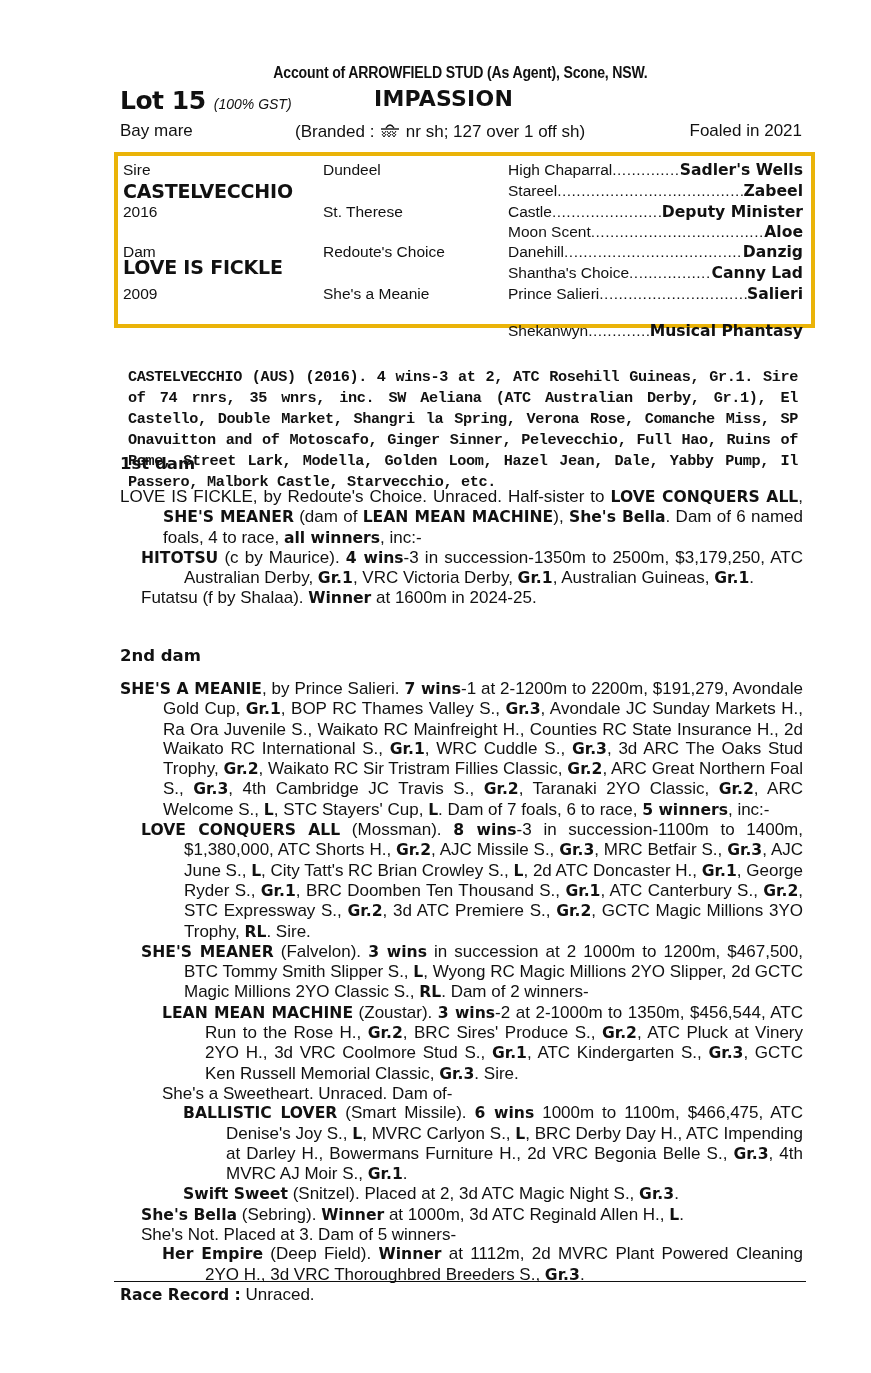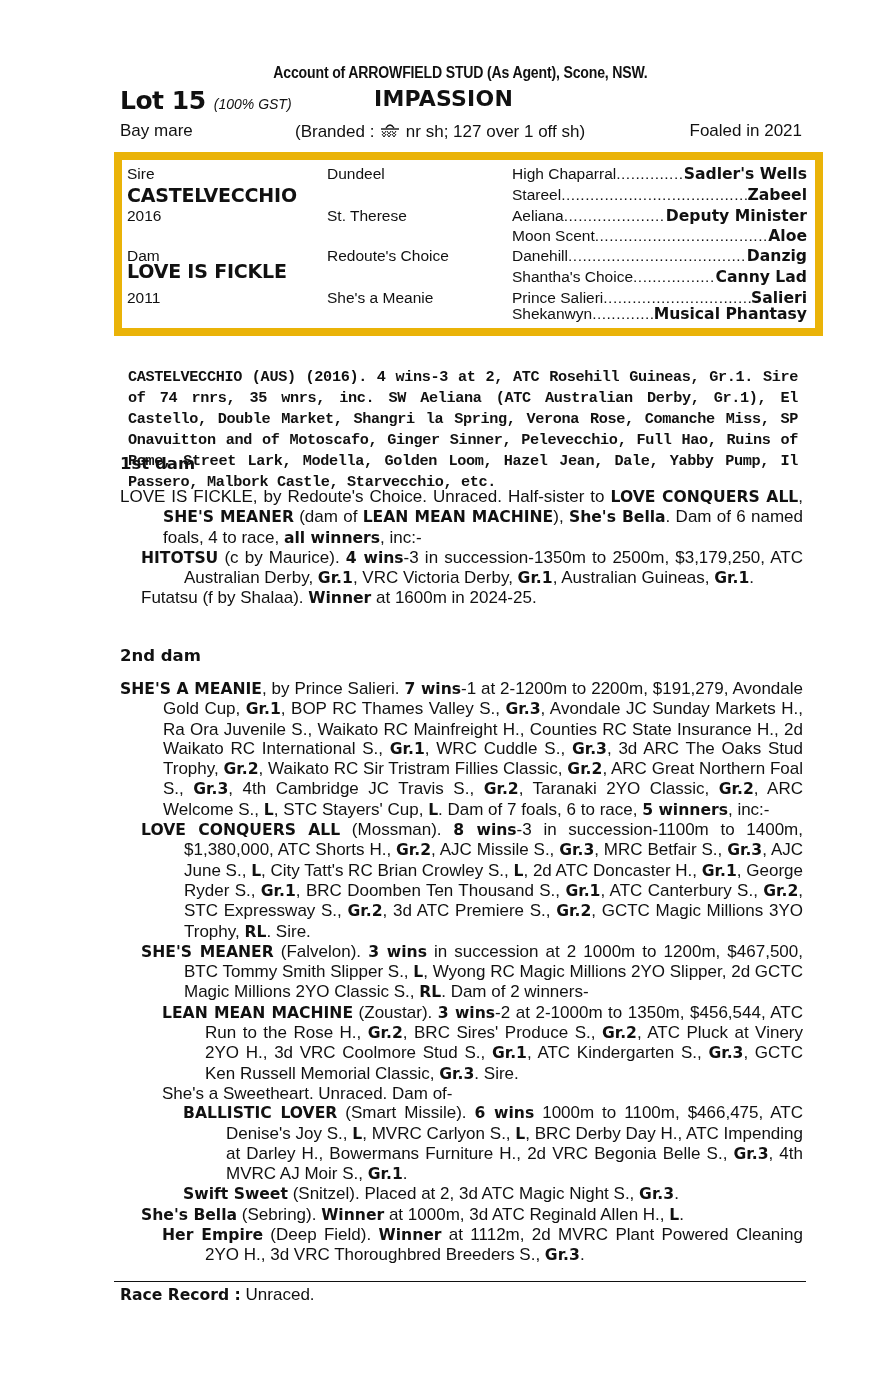--- a/index.html
+++ b/index.html
@@ -10,21 +10,21 @@
   .lotline { position:absolute; top:86px; left:120px; width:690px; height:30px; }
   .lot { position:absolute; left:0; top:0; font-weight:900; font-size:25px; font-family:"DejaVu Sans", sans-serif; letter-spacing:-0.5px; }
   .lot .gst { font-weight:normal; font-size:14px; font-family:"Liberation Sans", sans-serif; letter-spacing:0;font-style:italic; }
   .horse-name { position:absolute; left:254px; top:0; font-weight:900; font-size:22px; font-family:"DejaVu Sans", sans-serif; letter-spacing:0.2px; }
   .subline { position:absolute; top:121px; left:120px; width:682px; height:22px; font-size:17px; }
   .sex { position:absolute; left:0; top:0; }
   .brand { position:absolute; left:175px; top:0; }
   .foaled { position:absolute; right:0; top:0; }
   .brand-glyph { display:inline-block; width:22px; height:18px; vertical-align:-2px; }
 
-  .ped { position:absolute; left:114px; top:152px; width:693px; height:168px; border:8px solid #eab308; }
+  .ped { position:absolute; left:114px; top:152px; width:693px; height:168px; border:4px solid #eab308; }
   .ped .cell { position:absolute; font-size:15.5px; white-space:nowrap; }
   .ped .bigname { font-weight:900; font-size:19px; font-family:"DejaVu Sans", sans-serif; letter-spacing:-0.2px; }
   .gp { position:absolute; left:390px; width:295px; font-size:15.5px; display:flex; white-space:nowrap; }
   .gp .a { flex:0 0 auto; }
   .gp .dots { flex:1 1 auto; overflow:hidden; }
   .gp .dots::before { content:"................................................................................................................................"; letter-spacing:0.5px; }
   .gp .b { flex:0 0 auto; }
 
   .sire-para { position:absolute; left:128px; top:331px; width:670px; font-family:Liberation Mono, monospace; font-weight:900; font-size:15.2px; line-height:21px; text-align:justify; letter-spacing:-0.35px;margin-top:36px; }
 
@@ -87,52 +87,52 @@
       <span class="a">High Chaparral</span>
         <span class="dots"></span>
         <span class="b">Sadler's Wells</span>
     </div>
     <div class="gp" style="top:26px;">
       <span class="a">Stareel</span>
         <span class="dots"></span>
         <span class="b">Zabeel</span>
     </div>
     <div class="gp" style="top:47px;">
-      <span class="a">Aeliana</span>
+      <span class="a">Castle</span>
         <span class="dots"></span>
         <span class="b">Deputy Minister</span>
     </div>
     <div class="gp" style="top:67px;">
       <span class="a">Moon Scent</span>
         <span class="dots"></span>
         <span class="b">Aloe</span>
     </div>
 
     <div class="cell" style="left:5px; top:87px;">Dam</div>
     <div class="cell bigname" style="left:5px; top:100px;">LOVE IS FICKLE</div>
-    <div class="cell" style="left:5px; top:129px;">2011</div>
+    <div class="cell" style="left:5px; top:129px;">2009</div>
     <div class="cell" style="left:205px; top:87px;">Redoute's Choice</div>
     <div class="cell" style="left:205px; top:129px;">She's a Meanie</div>
 
     <div class="gp" style="top:87px;">
       <span class="a">Danehill</span>
         <span class="dots"></span>
         <span class="b">Danzig</span>
     </div>
     <div class="gp" style="top:108px;">
       <span class="a">Shantha's Choice</span>
         <span class="dots"></span>
         <span class="b">Canny Lad</span>
     </div>
     <div class="gp" style="top:129px;">
       <span class="a">Prince Salieri</span>
         <span class="dots"></span>
         <span class="b">Salieri</span>
     </div>
-    <div class="gp" style="top:145px;justify-content:flex-end;">
+    <div class="gp" style="top:166px;justify-content:flex-end;">
       <span class="a">Shekanwyn</span>
         <span class="dots"></span>
         <span class="b">Musical Phantasy</span>
     </div>
   </div>
 
   <div class="sire-para">CASTELVECCHIO (AUS) (2016). 4 wins-3 at 2, ATC Rosehill Guineas, Gr.1. Sire of 74 rnrs, 35 wnrs, inc. SW Aeliana (ATC Australian Derby, Gr.1), El Castello, Double Market, Shangri la Spring, Verona Rose, Comanche Miss, SP Onavuitton and of Motoscafo, Ginger Sinner, Pelevecchio, Full Hao, Ruins of Rome, Street Lark, Modella, Golden Loom, Hazel Jean, Dale, Yabby Pump, Il Passero, Malbork Castle, Starvecchio, etc.</div>
 
   <div class="section" style="top:454px;">
     <div class="sec-title">1st dam</div>
@@ -147,20 +147,21 @@
     <div class="sec-title">2nd dam</div>
     <div id="second-dam-entries">
         <div class="entry l0"><span class="b">SHE'S A MEANIE</span><span>, by Prince Salieri. </span><span class="b">7 wins</span><span>-1 at 2-1200m to 2200m, $191,279, Avondale Gold Cup, </span><span class="b">Gr.1</span><span>, BOP RC Thames Valley S., </span><span class="b">Gr.3</span><span>, Avondale JC Sunday Markets H., Ra Ora Juvenile S., Waikato RC Mainfreight H., Counties RC State Insurance H., 2d Waikato RC International S., </span><span class="b">Gr.1</span><span>, WRC Cuddle S., </span><span class="b">Gr.3</span><span>, 3d ARC The Oaks Stud Trophy, </span><span class="b">Gr.2</span><span>, Waikato RC Sir Tristram Fillies Classic, </span><span class="b">Gr.2</span><span>, ARC Great Northern Foal S., </span><span class="b">Gr.3</span><span>, 4th Cambridge JC Travis S., </span><span class="b">Gr.2</span><span>, Taranaki 2YO Classic, </span><span class="b">Gr.2</span><span>, ARC Welcome S., </span><span class="b">L</span><span>, STC Stayers' Cup, </span><span class="b">L</span><span>. Dam of 7 foals, 6 to race, </span><span class="b">5 winners</span><span>, inc:-</span></div>
         <div class="entry l1"><span class="b">LOVE CONQUERS ALL</span><span> (Mossman). </span><span class="b">8 wins</span><span>-3 in succession-1100m to 1400m, $1,380,000, ATC Shorts H., </span><span class="b">Gr.2</span><span>, AJC Missile S., </span><span class="b">Gr.3</span><span>, MRC Betfair S., </span><span class="b">Gr.3</span><span>, AJC June S., </span><span class="b">L</span><span>, City Tatt's RC Brian Crowley S., </span><span class="b">L</span><span>, 2d ATC Doncaster H., </span><span class="b">Gr.1</span><span>, George Ryder S., </span><span class="b">Gr.1</span><span>, BRC Doomben Ten Thousand S., </span><span class="b">Gr.1</span><span>, ATC Canterbury S., </span><span class="b">Gr.2</span><span>, STC Expressway S., </span><span class="b">Gr.2</span><span>, 3d ATC Premiere S., </span><span class="b">Gr.2</span><span>, GCTC Magic Millions 3YO Trophy, </span><span class="b">RL</span><span>. Sire.</span></div>
         <div class="entry l1"><span class="b">SHE'S MEANER</span><span> (Falvelon). </span><span class="b">3 wins</span><span> in succession at 2 1000m to 1200m, $467,500, BTC Tommy Smith Slipper S., </span><span class="b">L</span><span>, Wyong RC Magic Millions 2YO Slipper, 2d GCTC Magic Millions 2YO Classic S., </span><span class="b">RL</span><span>. Dam of 2 winners-</span></div>
         <div class="entry l2"><span class="b">LEAN MEAN MACHINE</span><span> (Zoustar). </span><span class="b">3 wins</span><span>-2 at 2-1000m to 1350m, $456,544, ATC Run to the Rose H., </span><span class="b">Gr.2</span><span>, BRC Sires' Produce S., </span><span class="b">Gr.2</span><span>, ATC Pluck at Vinery 2YO H., 3d VRC Coolmore Stud S., </span><span class="b">Gr.1</span><span>, ATC Kindergarten S., </span><span class="b">Gr.3</span><span>, GCTC Ken Russell Memorial Classic, </span><span class="b">Gr.3</span><span>. Sire.</span></div>
         <div class="entry l2"><span>She's a Sweetheart. Unraced. Dam of-</span></div>
         <div class="entry l3"><span class="b">BALLISTIC LOVER</span><span> (Smart Missile). </span><span class="b">6 wins</span><span> 1000m to 1100m, $466,475, ATC Denise's Joy S., </span><span class="b">L</span><span>, MVRC Carlyon S., </span><span class="b">L</span><span>, BRC Derby Day H., ATC Impending at Darley H., Bowermans Furniture H., 2d VRC Begonia Belle S., </span><span class="b">Gr.3</span><span>, 4th MVRC AJ Moir S., </span><span class="b">Gr.1</span><span>.</span></div>
         <div class="entry l3"><span class="b">Swift Sweet</span><span> (Snitzel). Placed at 2, 3d ATC Magic Night S., </span><span class="b">Gr.3</span><span>.</span></div>
         <div class="entry l1"><span class="b">She's Bella</span><span> (Sebring). </span><span class="b">Winner</span><span> at 1000m, 3d ATC Reginald Allen H., </span><span class="b">L</span><span>.</span></div>
+        <div class="entry l1"><span>She's Not. Placed at 3. Dam of 5 winners-</span></div>
         <div class="entry l2"><span class="b">Her Empire</span><span> (Deep Field). </span><span class="b">Winner</span><span> at 1112m, 2d MVRC Plant Powered Cleaning 2YO H., 3d VRC Thoroughbred Breeders S., </span><span class="b">Gr.3</span><span>.</span></div>
       </div>
   </div>
 
   <div class="rule"></div>
 
   <div class="race">
     <span class="b">Race Record :</span>
     <span>Unraced.</span>
   </div>

